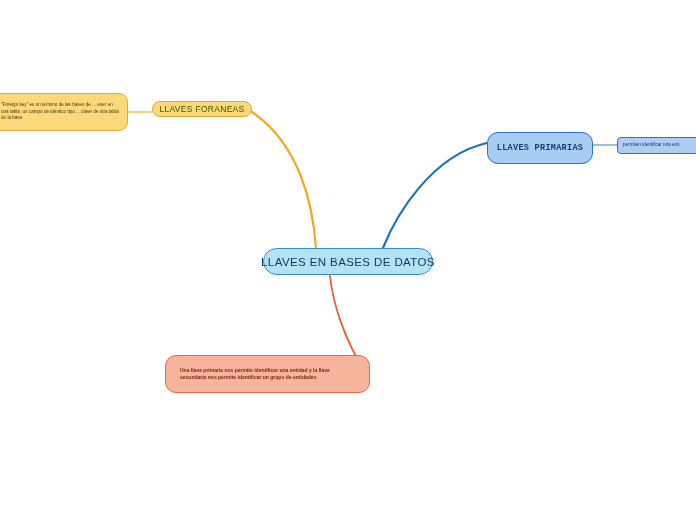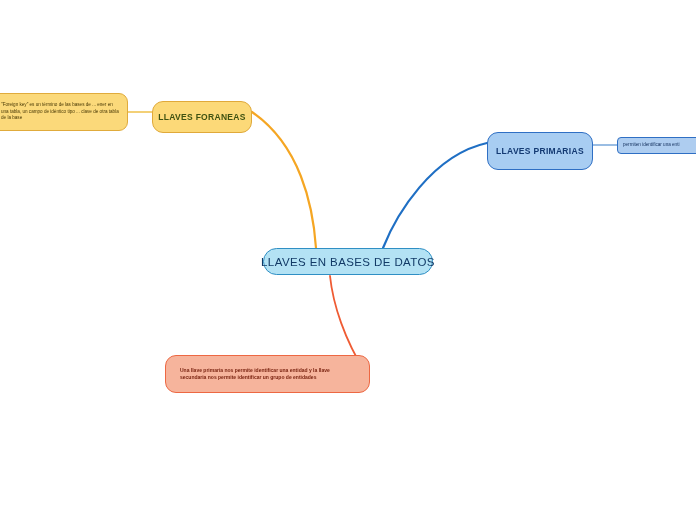--- a/index.html
+++ b/index.html
@@ -55,43 +55,44 @@
     font-size: 11.5px;
     font-weight: normal;
     letter-spacing: 0.4px;
   }
 
   
   .node-foraneas {
     left: 152px;
     top: 101px;
     width: 100px;
-    height: 32px;
+    height: 16px;
     background: #fcd978;
     border: 1.5px solid #e0a93a;
     border-radius: 11px;
     color: #3f5211;
     font-size: 8.5px;
-    font-weight: bold;
+    font-weight: normal;
     letter-spacing: 0.3px;
   }
 
   
   .node-primarias {
     left: 487px;
     top: 132px;
     width: 106px;
-    height: 38px;
+    height: 32px;
     background: #a8cdf2;
     border: 1.5px solid #2f6fc4;
     border-radius: 11px;
     color: #143a73;
     font-size: 8.5px;
     font-weight: bold;
     letter-spacing: 0.3px;
+    font-family: Liberation Mono, monospace;
   }
 
   
   .note {
     position: absolute;
     box-sizing: border-box;
     display: flex;
     align-items: center;
     text-align: left;
     line-height: 1.5;

